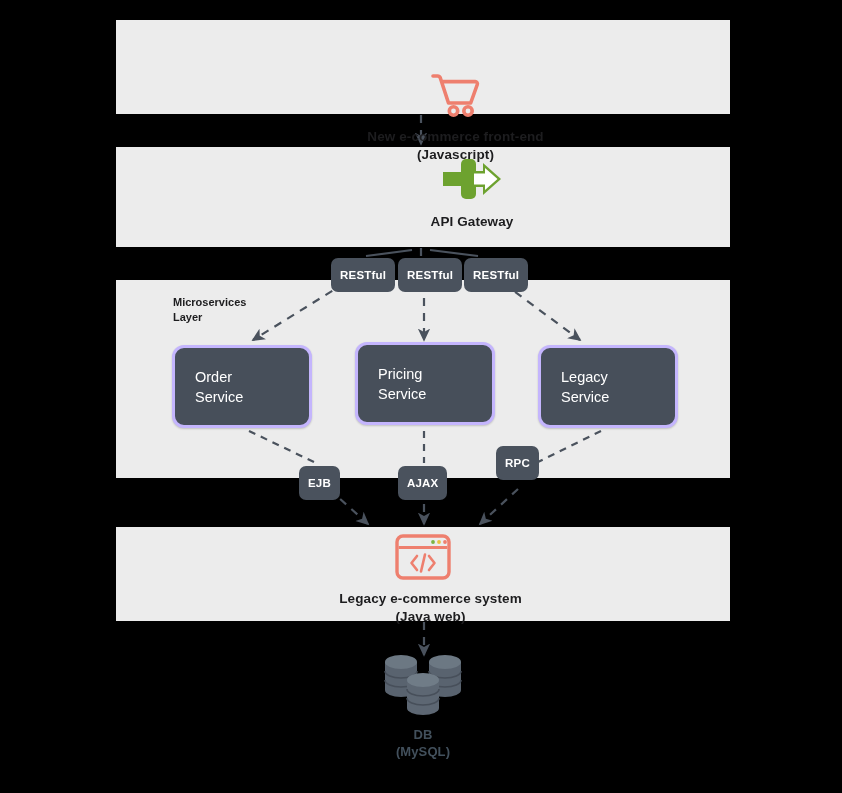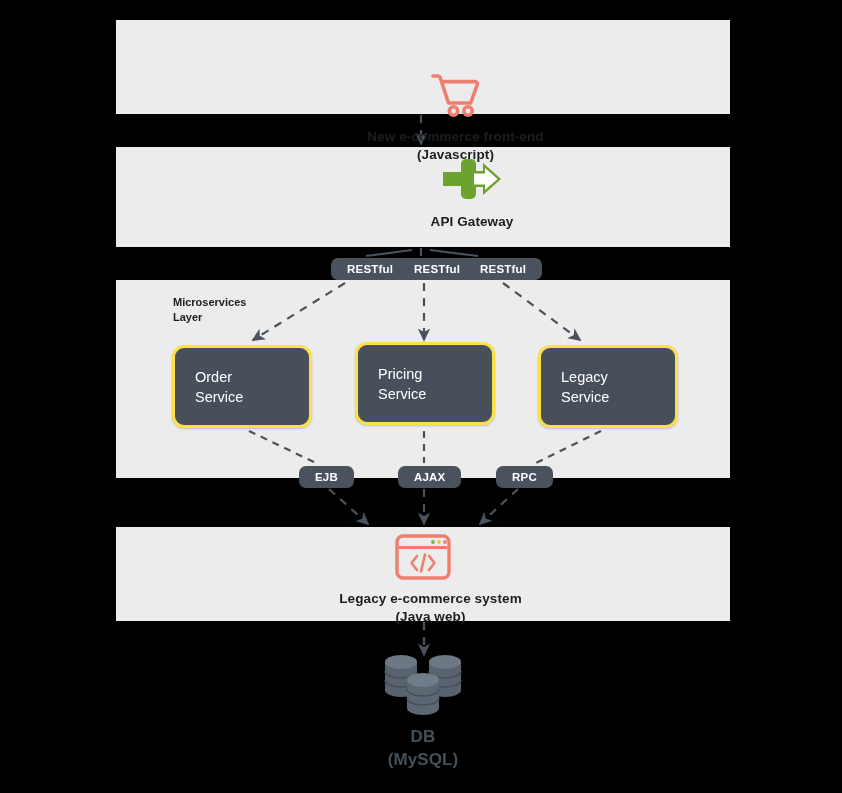--- a/index.html
+++ b/index.html
@@ -31,21 +31,21 @@
     text-align: center;
   }
   .node-label {
     font-size: 13.5px;
     font-weight: bold;
     color: #1d1d1f;
     line-height: 1.33;
     letter-spacing: .1px;
     white-space: pre-line;
   }
-  .node-label.dim { color: #42505c; font-size: 17px; font-weight: bold; }
+  .node-label.dim { color: #42505c; font-size: 13px; font-weight: bold; }
 
   
   #frontend { left: 116px; top: 20px; width: 679px; margin-top: 48px; }
   #frontend .icon-wrap { height: 52px; display:flex; align-items:flex-end; justify-content:center; padding-bottom:2px;}
   #frontend .node-label { margin-top: 8px; }
 
   
   #gateway { left: 116px; top: 155px; width: 712px; }
   #gateway .icon-wrap { height: 48px; display:flex; align-items:center; justify-content:center;}
   #gateway .node-label { margin-top: 10px; }
@@ -65,21 +65,21 @@
     position: absolute; left: 173px; top: 295px;
     font-size: 11px; font-weight: bold; color: #1d1d1f;
     line-height: 1.33; white-space: pre-line; text-align: left;
   }
 
   
   .service-card {
     position: absolute;
     width: 140px; height: 83px;
     background: #474f5a;
-    border: 3px solid #fde047;
+    border: 3px solid #c4b5fd;
     border-radius: 12px;
     display: flex; align-items: center;
     box-shadow: 0 1px 2px rgba(0,0,0,.18);
   }
   .service-card .svc-text {
     color: #ffffff; font-size: 14.5px; font-weight: normal;
     line-height: 1.38; padding-left: 20px; text-align: left;
     white-space: pre-line;
   }
   #svc-order   { left: 172px; top: 345px; }
@@ -89,30 +89,30 @@
   
   .pill {
     position: absolute;
     background: #4a525d;
     border-radius: 7px;
     color: #ffffff;
     font-size: 11.5px;
     font-weight: bold;
     letter-spacing: .2px;
     display: flex; align-items: center; justify-content: center;
-    height: 22px;
-    padding: 0 16px;
+    height: 34px;
+    padding: 0 9px;
     white-space: nowrap;
   }
   #pill-rest-1 { left: 331px; top: 258px; }
   #pill-rest-2 { left: 398px; top: 258px; }
   #pill-rest-3 { left: 464px; top: 258px; }
   #pill-ejb    { left: 299px; top: 466px; }
   #pill-ajax   { left: 398px; top: 466px; }
-  #pill-rpc    { left: 496px; top: 466px; }
+  #pill-rpc    { left: 496px; top: 446px; }
 </style>
 </head>
 <body>
 
 <div id="stage">
 
   <div class="band" id="band-frontend"></div>
   <div class="band" id="band-gateway"></div>
   <div class="band" id="band-micro"></div>
   <div class="band" id="band-legacy"></div>

